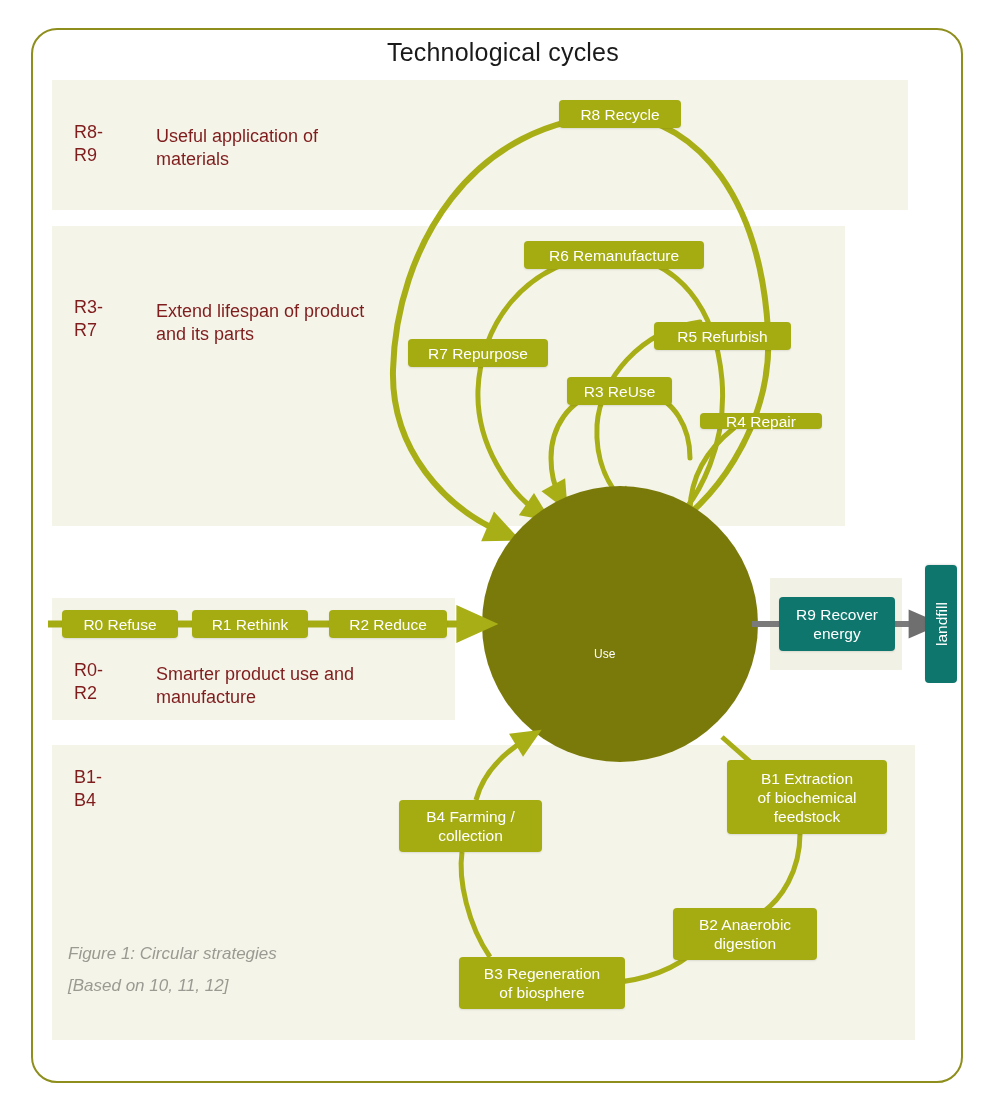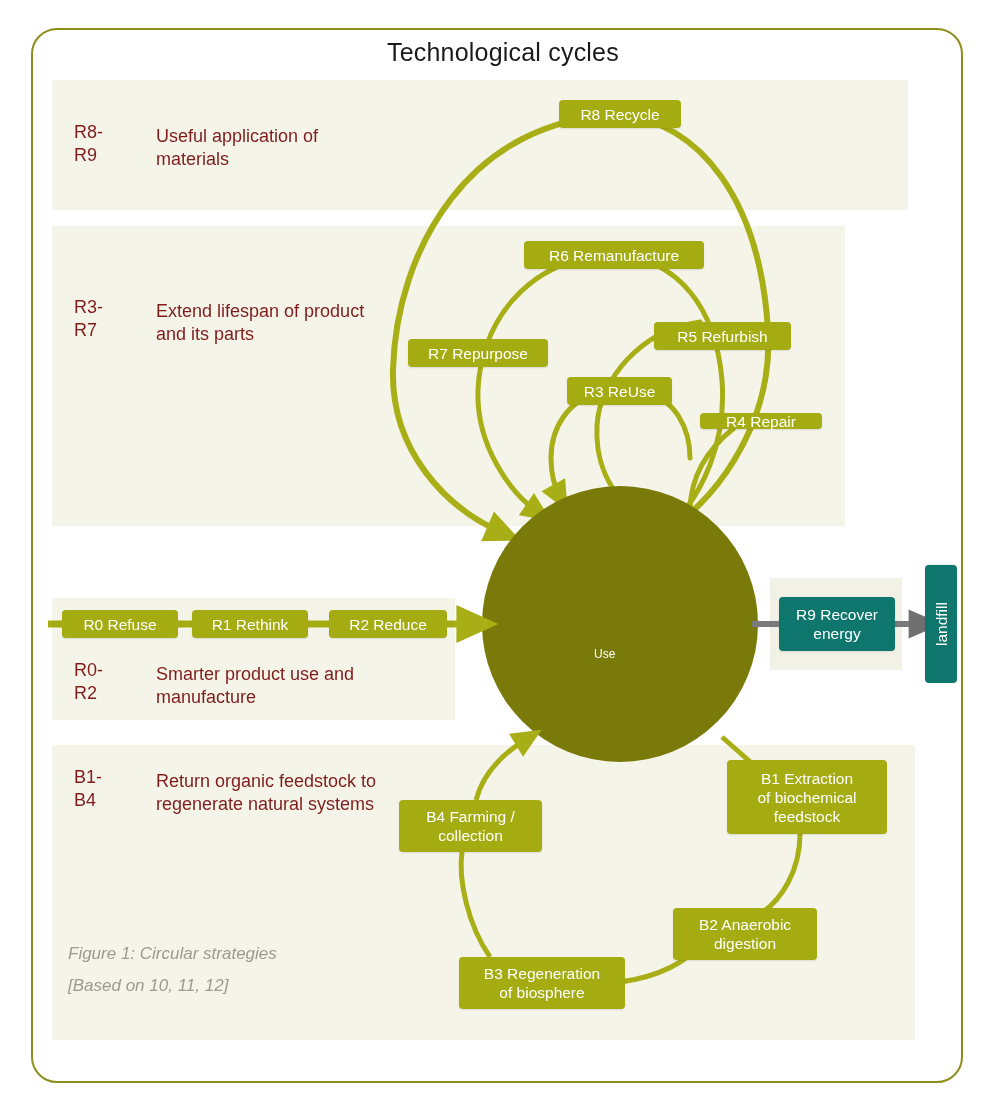--- a/index.html
+++ b/index.html
@@ -205,22 +205,20 @@
   </div>
   <div class="desc" id="desc-r0r2">
     <span class="code">R0-
 R2</span>
     <span class="txt">Smarter product use and
 manufacture</span>
   </div>
   <div class="desc" id="desc-b1b4">
     <span class="code">B1-
 B4</span>
-    <span class="txt">Return organic feedstock to
-regenerate natural systems</span>
   </div>
 
   <div class="pill" id="pill-r8">R8 Recycle</div>
   <div class="pill" id="pill-r6">R6 Remanufacture</div>
   <div class="pill" id="pill-r5">R5 Refurbish</div>
   <div class="pill" id="pill-r7">R7 Repurpose</div>
   <div class="pill" id="pill-r3">R3 ReUse</div>
   <div class="pill" id="pill-r4">R4 Repair</div>
 
   <div class="pill" id="pill-r0">R0 Refuse</div>

